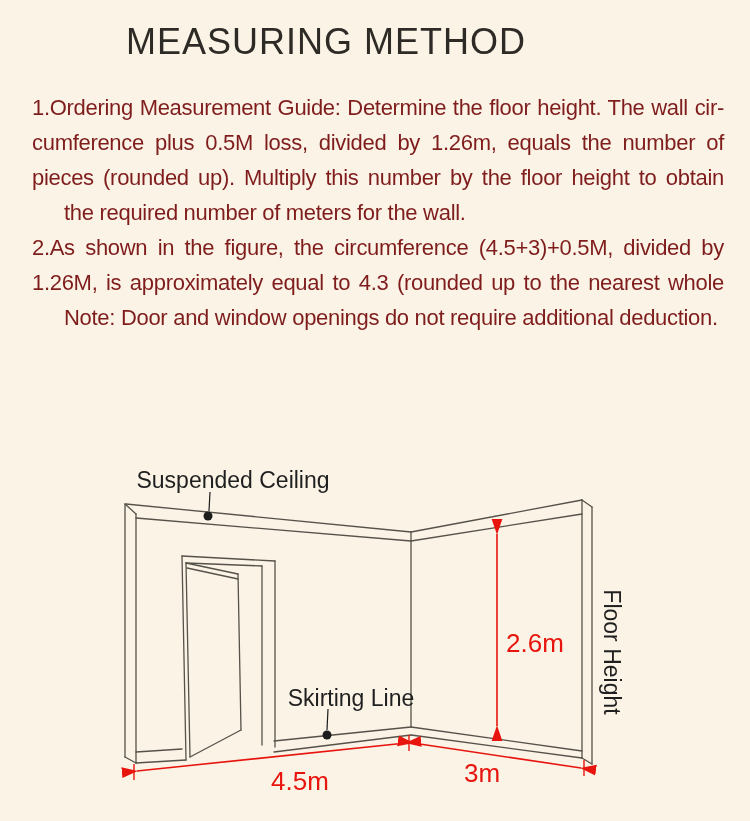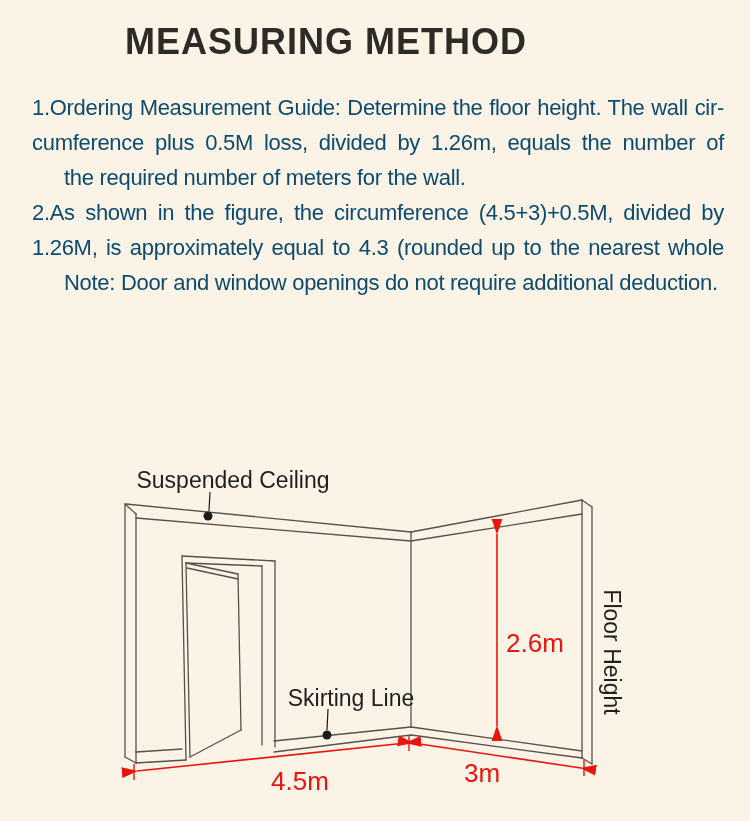--- a/index.html
+++ b/index.html
@@ -9,27 +9,27 @@
     background:#faf3e6;
     font-family:"Liberation Sans",sans-serif;
     overflow:hidden;
   }
   .title{
     position:absolute;top:22px;left:0;width:652px;
     text-align:center;
     font-size:36px;line-height:40px;
     letter-spacing:1px;
     color:#2e2b27;
-    font-weight:700;
+    font-weight:400;
   }
   .instructions{
     position:absolute;top:90px;left:32px;width:692px;
     font-size:22px;
     letter-spacing:-0.3px;
-    color:#0c4a6e;
+    color:#7f1d1d;
   }
   .tline{
     height:35px;line-height:35px;
     white-space:nowrap;
     text-align:justify;
     text-align-last:justify;
   }
   .tline.last{
     text-align:left;
     text-align-last:left;
@@ -49,20 +49,21 @@
 </head>
 <body>
 
 <div class="page">
 
   <div class="title">MEASURING METHOD</div>
 
   <div class="instructions">
     <div class="tline">1.Ordering Measurement Guide: Determine the floor height. The wall cir-</div>
     <div class="tline">cumference plus 0.5M loss, divided by 1.26m, equals the number of</div>
+    <div class="tline">pieces (rounded up). Multiply this number by the floor height to obtain</div>
     <div class="tline last">the required number of meters for the wall.</div>
     <div class="tline">2.As shown in the figure, the circumference (4.5+3)+0.5M, divided by</div>
     <div class="tline">1.26M, is approximately equal to 4.3 (rounded up to the nearest whole</div>
     <div class="tline last">Note: Door and window openings do not require additional deduction.</div>
   </div>
 
   <svg class="diagram" width="750" height="391" viewBox="0 430 750 391" xmlns="http://www.w3.org/2000/svg">
 
     <defs>
       <marker id="arrow" viewBox="0 -4 10 8" refX="0.5" refY="0" markerWidth="10" markerHeight="8" orient="auto-start-reverse">

